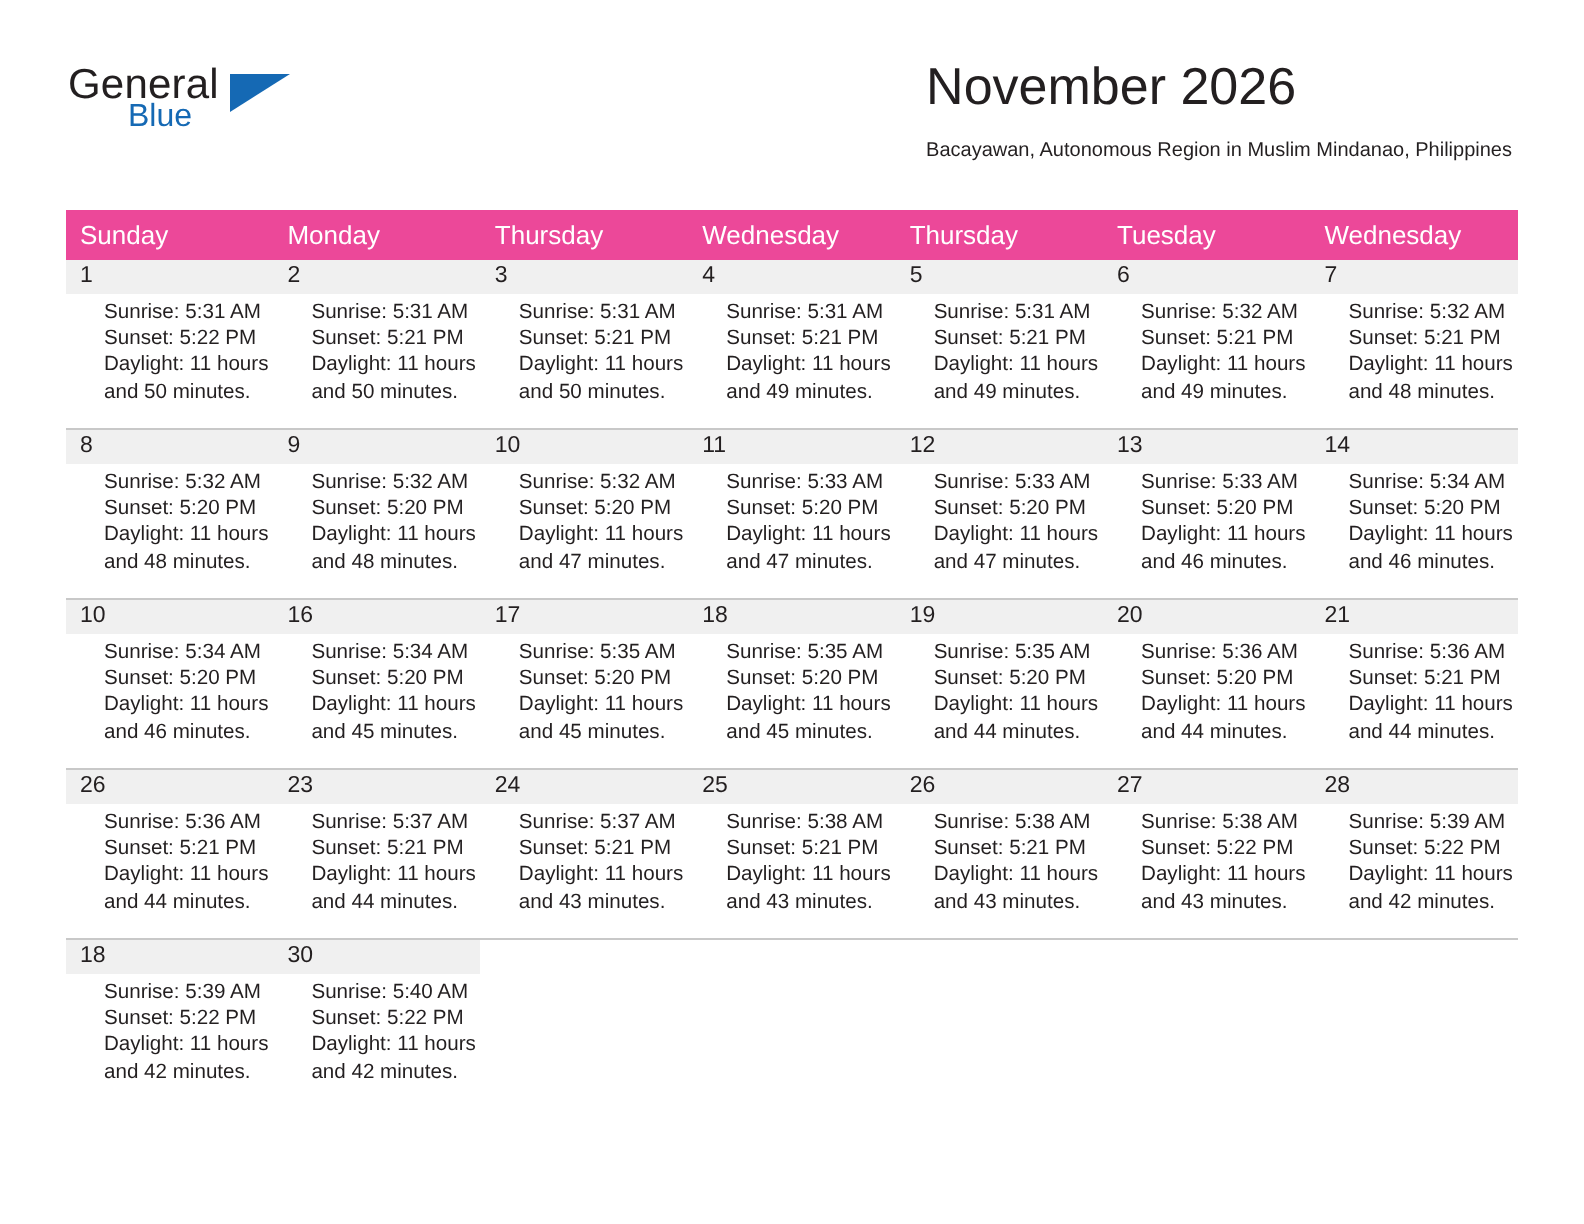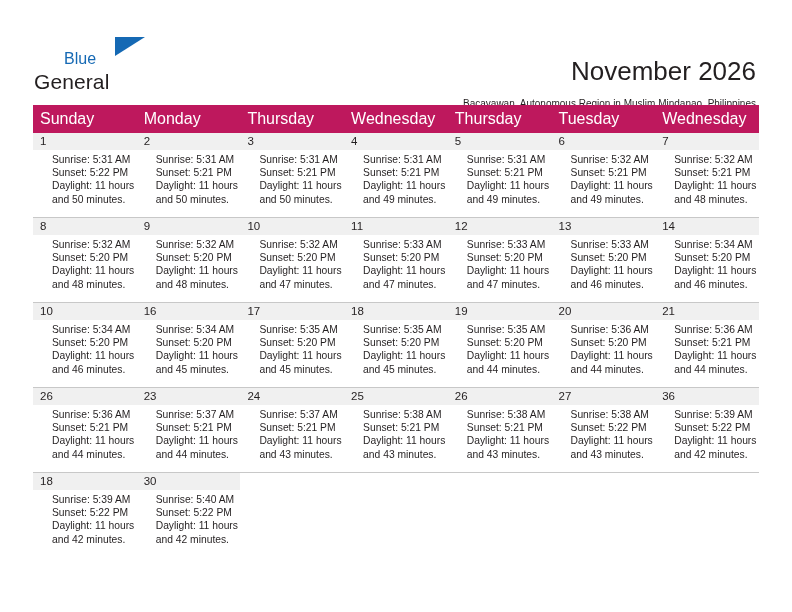--- a/index.html
+++ b/index.html
@@ -29,21 +29,20 @@
     height: 48px;
   }
   .logo-general {
     position: absolute;
     left: 0;
     top: 0;
     font-size: 21px;
     letter-spacing: 0.1px;
     color: #231f20;
     font-family: "Liberation Sans", sans-serif;
-    margin-top: 39px;
   }
   .logo-tri {
     position: absolute;
     left: 81px;
     top: 6px;
     width: 0;
     height: 0;
     border-left: 30px solid #1569b4;
     border-bottom: 19px solid transparent;
   }
@@ -52,22 +51,20 @@
     left: 30px;
     top: 19px;
     font-size: 16px;
     color: #1569b4;
     font-family: "Liberation Sans", sans-serif;
   }
   .title-block {
     position: absolute;
     right: 36px;
     top: 28px;
-    text-align: right;
-    margin-top: 28px;
   }
   .cal-title {
     font-size: 26px;
     color: #231f20;
     line-height: 30px;
     font-weight: normal;
   }
   .cal-subtitle {
     font-size: 10px;
     color: #231f20;
@@ -80,23 +77,23 @@
   
   .calendar {
     position: absolute;
     left: 33px;
     top: 105px;
     width: 726px;
     border-collapse: collapse;
     table-layout: fixed;
   }
   .calendar th {
-    background: #be185d;
+    background: #ec4899;
     color: #ffffff;
-    font-size: 16px;
+    font-size: 13px;
     font-weight: normal;
     text-align: left;
     padding: 5px 0 5px 7px;
     height: 11px;
     border: none;
   }
   .calendar td {
     vertical-align: top;
     padding: 0;
     width: 103.7px;
@@ -462,21 +459,21 @@
             <div class="daybody">
               <div>Sunrise: 5:38 AM</div>
               <div>Sunset: 5:22 PM</div>
               <div>Daylight: 11 hours</div>
               <div>and 43 minutes.</div>
             </div>
           </div>
         </td>
         <td>
           <div class="daycell">
-            <div class="daynum-bar">36</div>
+            <div class="daynum-bar">28</div>
             <div class="daybody">
               <div>Sunrise: 5:39 AM</div>
               <div>Sunset: 5:22 PM</div>
               <div>Daylight: 11 hours</div>
               <div>and 42 minutes.</div>
             </div>
           </div>
         </td>
       </tr>
       <tr class="week-row">

